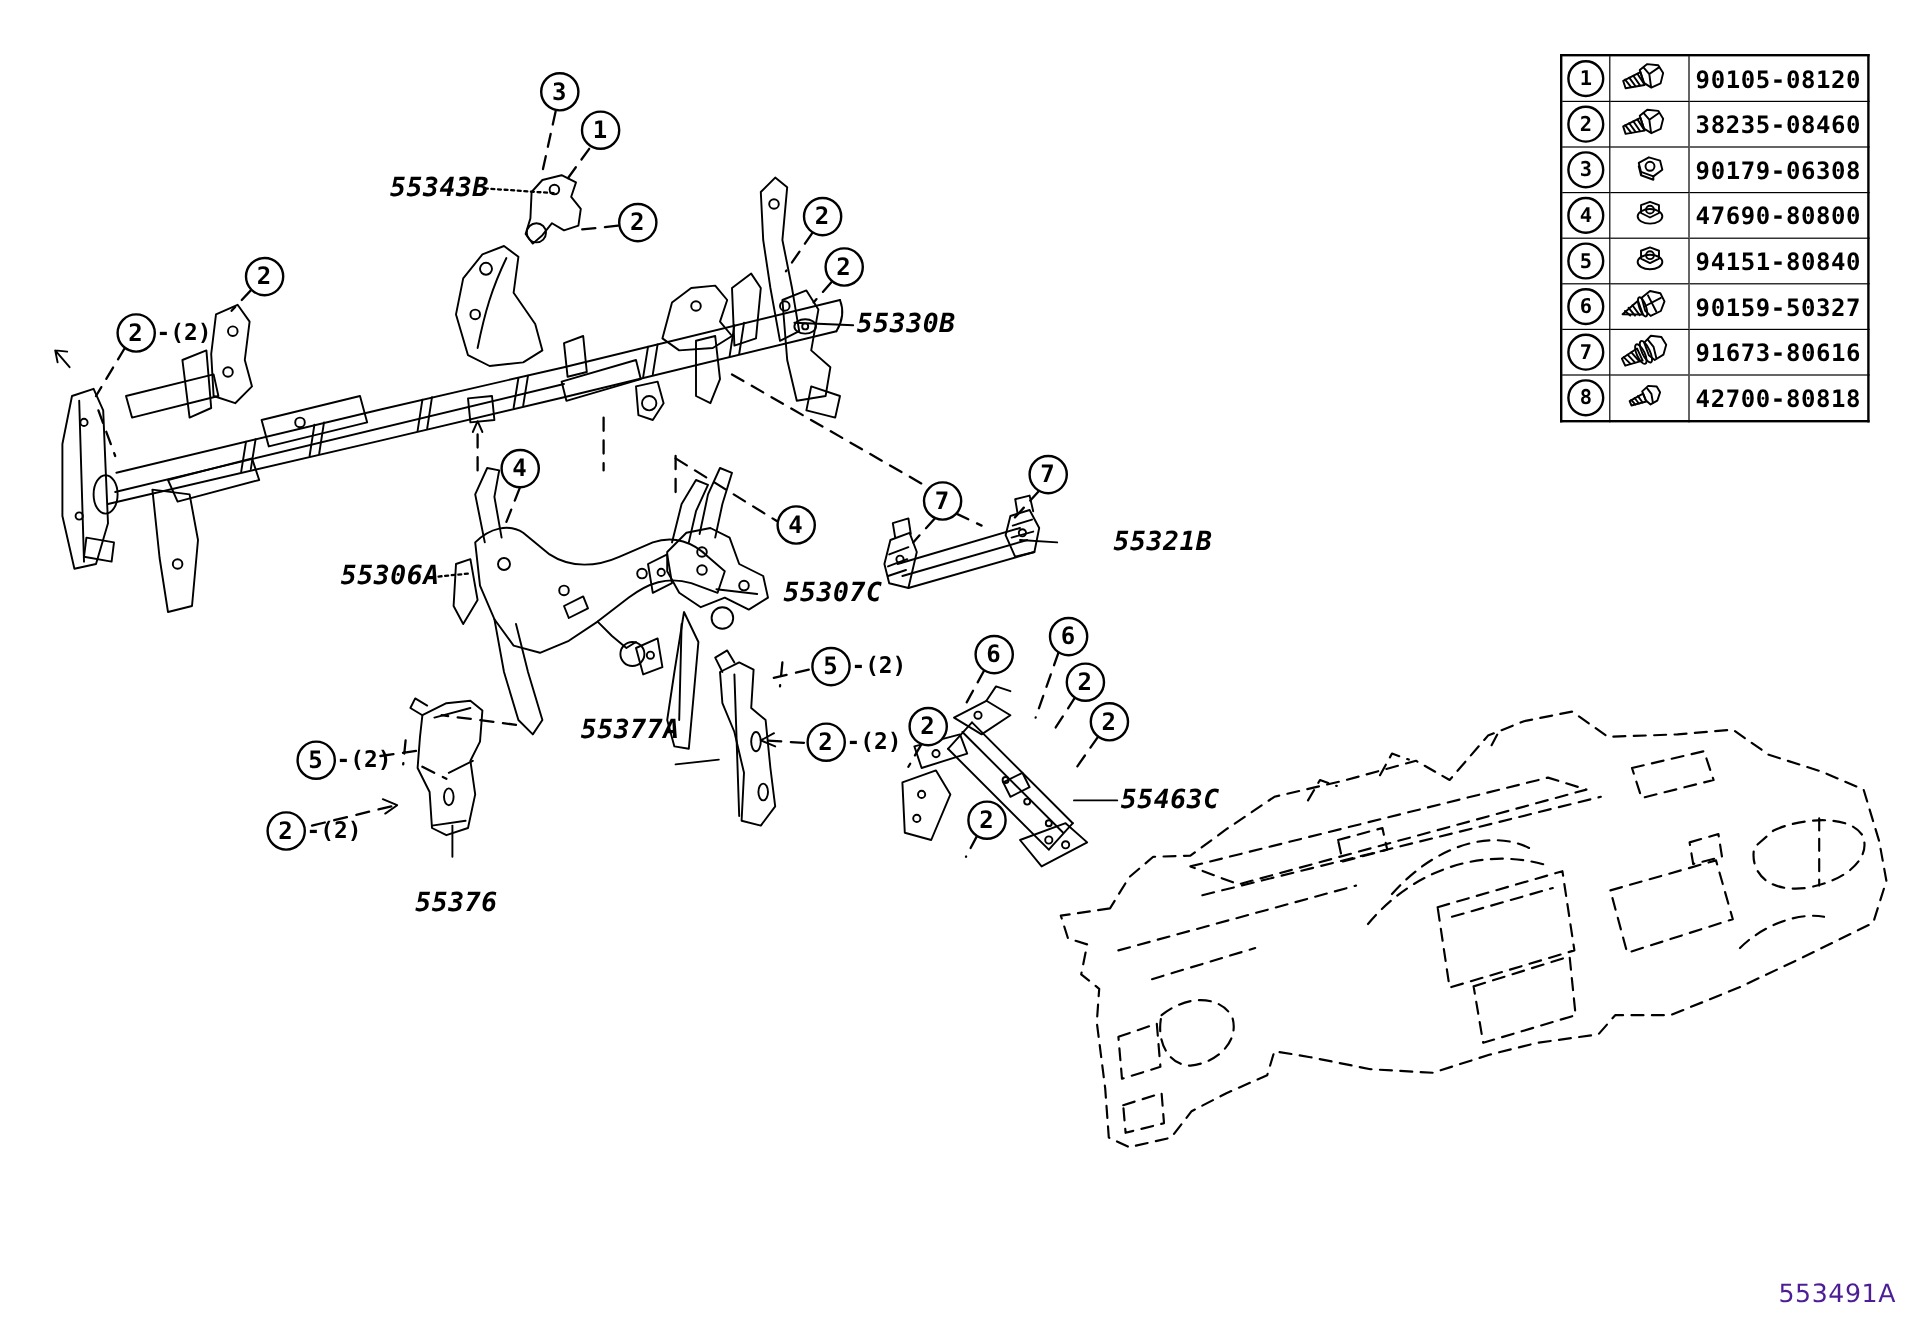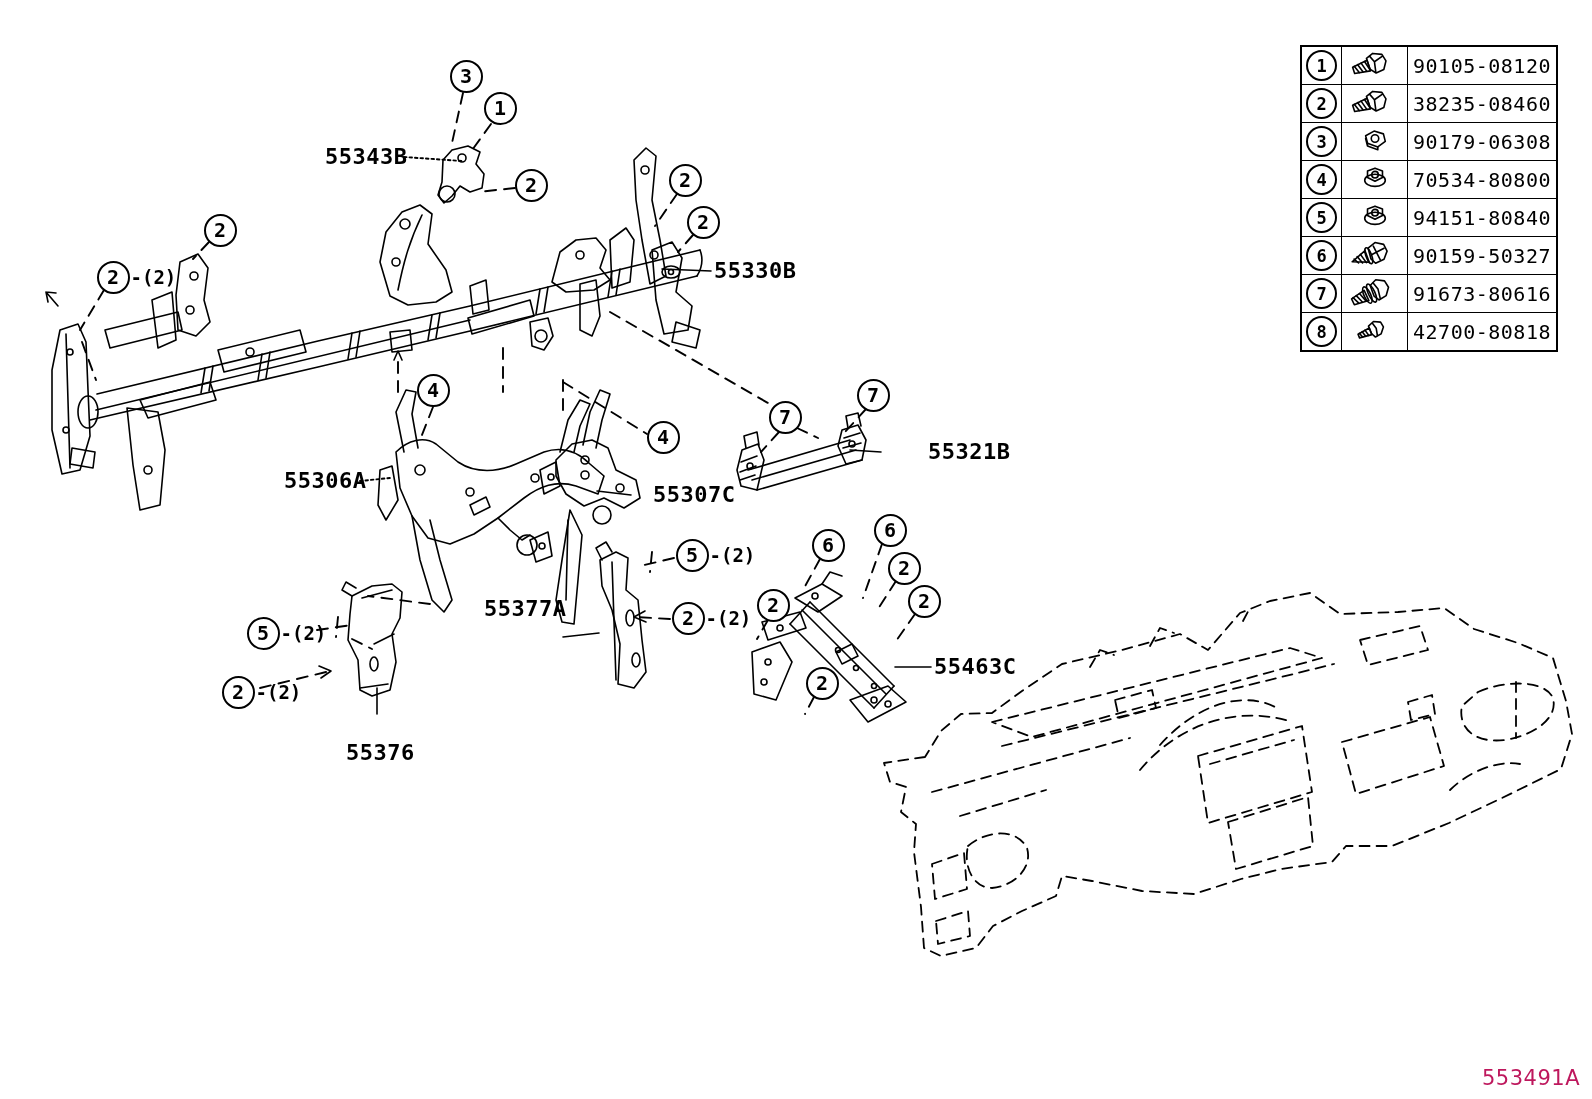--- a/index.html
+++ b/index.html
@@ -9,47 +9,47 @@
   }
   svg.art { position:absolute; left:0; top:0; }
   svg.art * { vector-effect:non-scaling-stroke; }
   .lineart { stroke:#000; fill:none; stroke-width:1.6; stroke-linejoin:round; stroke-linecap:round; }
   .dash   { stroke-dasharray:11 8; stroke-width:1.9; }
   .dot    { stroke-dasharray:2.5 3; stroke-width:1.9; }
   .pdash  { stroke-dasharray:10 7; stroke-width:1.8; }
 
   .part-label {
     position:absolute; font-size:22px; font-weight:bold; color:#000;
-    white-space:nowrap; letter-spacing:0.5px; line-height:22px;
+    white-space:nowrap; letter-spacing:0.5px; line-height:22px;font-style:italic;
   }
   .callout {
     position:absolute; width:33px; height:33px; border:2.2px solid #000; border-radius:50%;
     background:#fff; box-sizing:border-box; display:flex; align-items:center; justify-content:center;
     font-size:20px; font-weight:600; color:#000;
   }
   .callout .suffix {
     position:absolute; left:32px; top:3px; font-size:19px; font-weight:bold; white-space:nowrap;
   }
 
   #fastener-table {
     position:absolute; left:1300px; top:45px; border-collapse:collapse;
     border:2.4px solid #000; background:#fff;
   }
   #fastener-table td { border:1.7px solid #000; padding:0; height:35px; }
   #fastener-table td.c-num  { width:39px; text-align:center; }
   #fastener-table td.c-icon { width:65px; text-align:center; border-right-style:dotted; }
-  #fastener-table td.c-part { width:148px; text-align:center; font-size:20px; font-weight:normal; letter-spacing:0.5px; }
+  #fastener-table td.c-part { width:148px; text-align:center; font-size:20px; font-weight:bold; letter-spacing:0.5px; }
   #fastener-table tr.dotted-top td { border-top-style:dotted; }
   .tbl-circle {
     width:27px; height:27px; border:2px solid #000; border-radius:50%; margin:0 auto;
     display:flex; align-items:center; justify-content:center; font-size:17px; font-weight:600;
   }
   .diagram-id {
     position:absolute; left:1482px; top:1066px; font-family:"DejaVu Sans","Liberation Sans",sans-serif;
-    font-size:21px; color:#be185d; letter-spacing:0.5px;
+    font-size:21px; color:#4c1d95; letter-spacing:0.5px;
   }
 </style>
 </head>
 <body>
 
 <div id="stage">
 
   <svg class="art lineart" width="1592" height="1099" viewBox="0 0 1592 1099">
     <defs>
       <g id="sym-bolt">
@@ -336,21 +336,21 @@
             </svg></td>
           <td class="c-part">90179-06308</td>
         </tr>
         <tr>
           <td class="c-num">
             <div class="tbl-circle">4</div>
           </td>
           <td class="c-icon"><svg width="58" height="33" viewBox="-31 -16.5 62 33" class="lineart">
               <use href="#sym-flange-nut"></use>
             </svg></td>
-          <td class="c-part">70534-80800</td>
+          <td class="c-part">47690-80800</td>
         </tr>
         <tr class="dotted-top">
           <td class="c-num">
             <div class="tbl-circle">5</div>
           </td>
           <td class="c-icon"><svg width="58" height="33" viewBox="-31 -16.5 62 33" class="lineart">
               <use href="#sym-flange-nut"></use>
             </svg></td>
           <td class="c-part">94151-80840</td>
         </tr>

